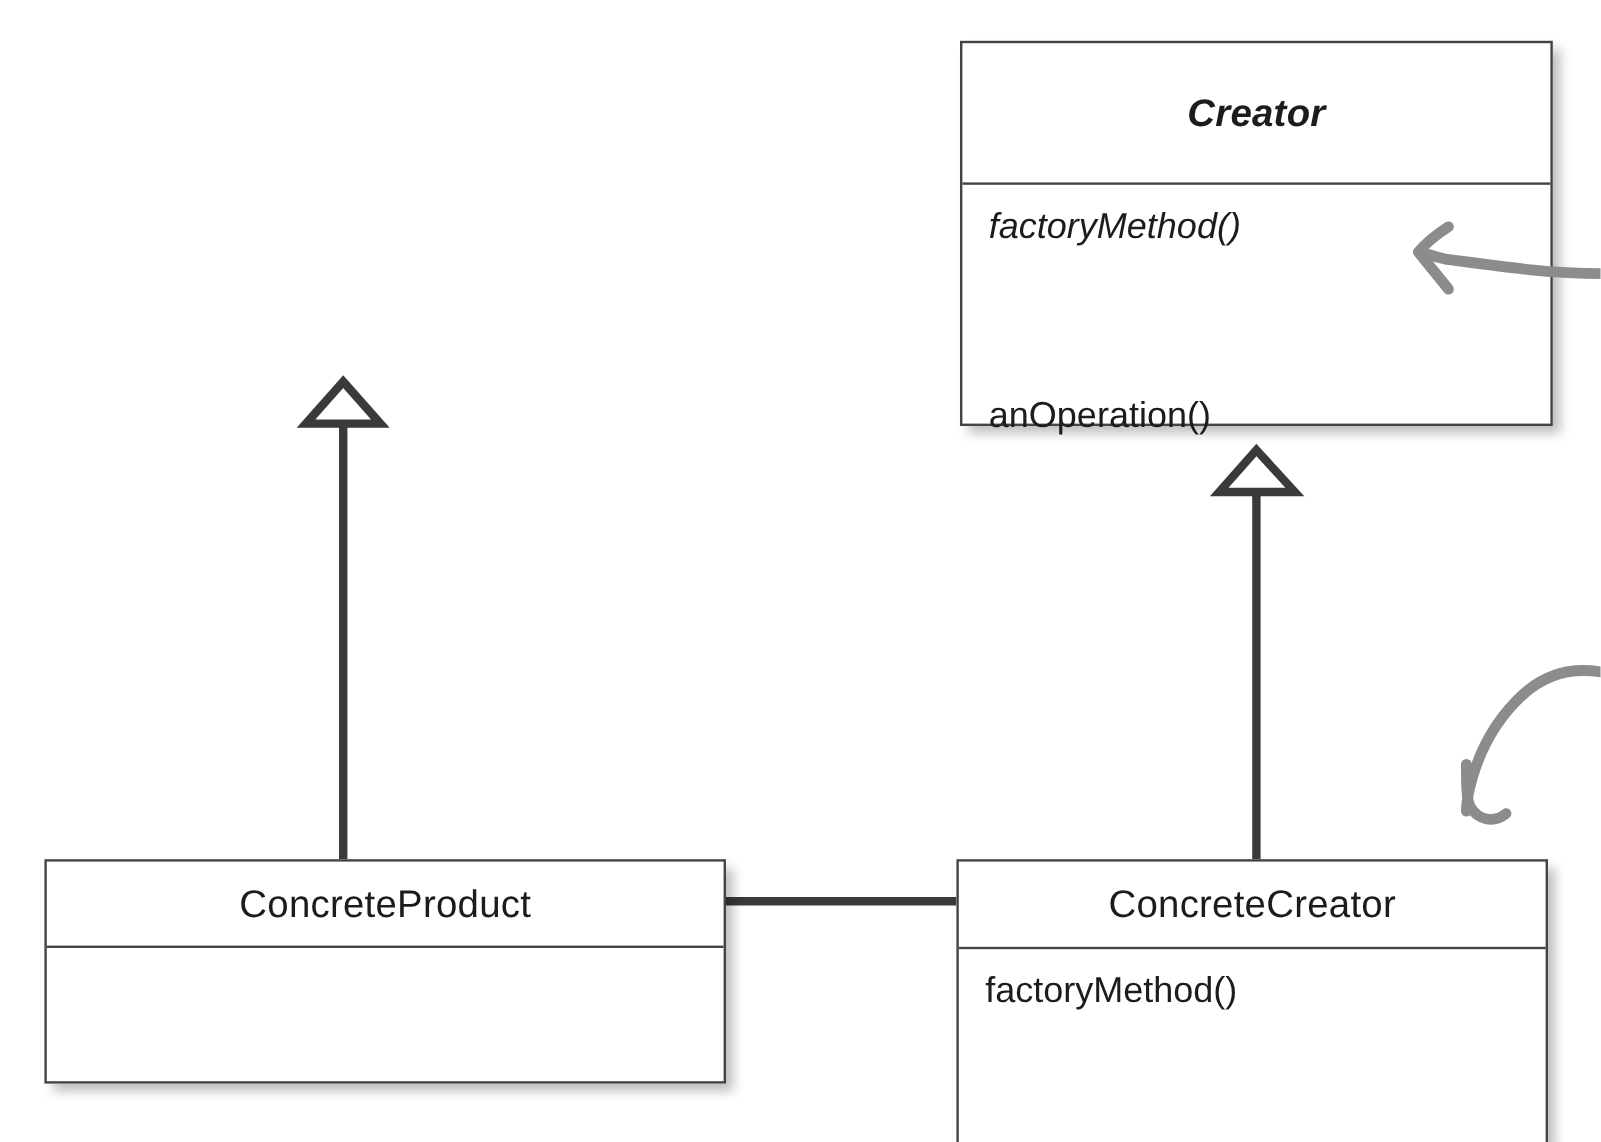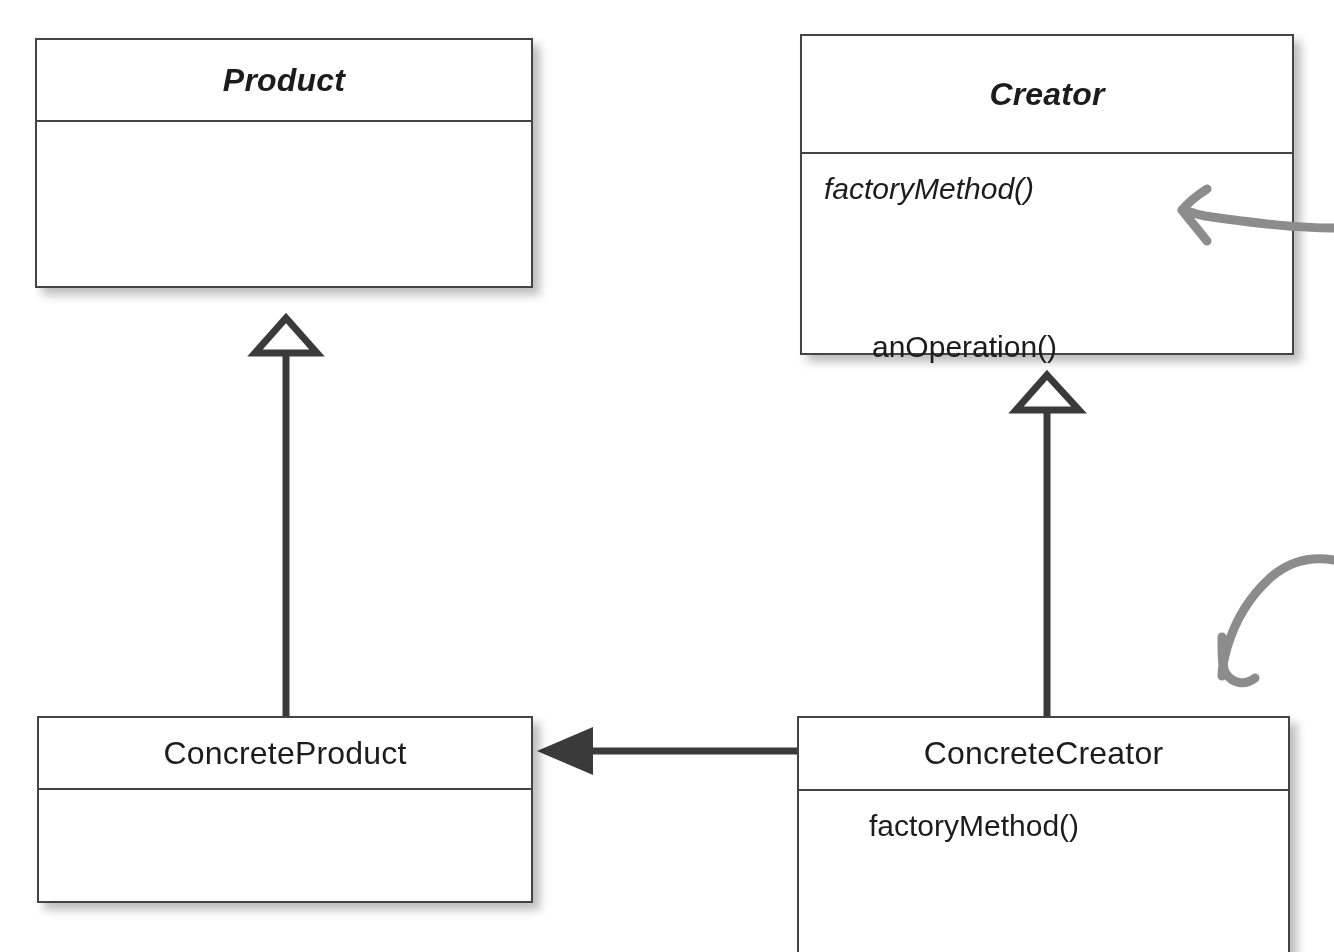--- a/index.html
+++ b/index.html
@@ -60,21 +60,20 @@
     color: #1c1c1c;
     font-size: 30px;
     line-height: 1.42;
     white-space: nowrap;
   }
   .uml-member.abstract {
     font-style: italic;
   }
   .uml-member.concrete {
     font-style: normal;
-    margin-left: 48px;
   }
   
   .connector-layer {
     position: absolute;
     left: 0;
     top: 0;
     width: 1334px;
     height: 952px;
     z-index: 2;
     pointer-events: none;
@@ -105,36 +104,31 @@
       <line x1="1047" y1="716" x2="1047" y2="410" stroke="#3a3a3a" stroke-width="7"></line>
       <polygon points="1047,375 1079,410 1016,410" fill="#ffffff" stroke="#3a3a3a" stroke-width="7" stroke-linejoin="miter"></polygon>
     </g>
 
     <g>
       <line x1="797" y1="751" x2="588" y2="751" stroke="#3a3a3a" stroke-width="7"></line>
       <polygon points="537,751 593,727 593,775" fill="#3a3a3a"></polygon>
     </g>
   </svg>
 
-  <div class="uml-box" style="left:35px; top:38px; width:498px; height:250px;">
-    <div class="uml-title abstract" style="height:80px;">Product</div>
-    <div class="uml-divider"></div>
-    <div class="uml-members" style="height:164px;"></div>
-  </div>
 
   <div class="uml-box" style="left:800px; top:34px; width:494px; height:321px;">
     <div class="uml-title abstract" style="height:116px;">Creator</div>
     <div class="uml-divider"></div>
     <div class="uml-members" style="height:215px;">
       <div class="uml-member abstract">factoryMethod()</div>
       <div class="uml-member concrete">anOperation()</div>
     </div>
   </div>
 
-  <div class="uml-box" style="left:37px; top:716px; width:496px; height:187px;">
+  <div class="uml-box" style="left:37px; top:716px; width:568px; height:187px;">
     <div class="uml-title concrete" style="height:70px;">ConcreteProduct</div>
     <div class="uml-divider"></div>
     <div class="uml-members" style="height:113px;"></div>
   </div>
 
   <div class="uml-box" style="left:797px; top:716px; width:493px; height:238px;">
     <div class="uml-title concrete" style="height:71px;">ConcreteCreator</div>
     <div class="uml-divider"></div>
     <div class="uml-members" style="height:111px;">
       <div class="uml-member concrete">factoryMethod()</div>

